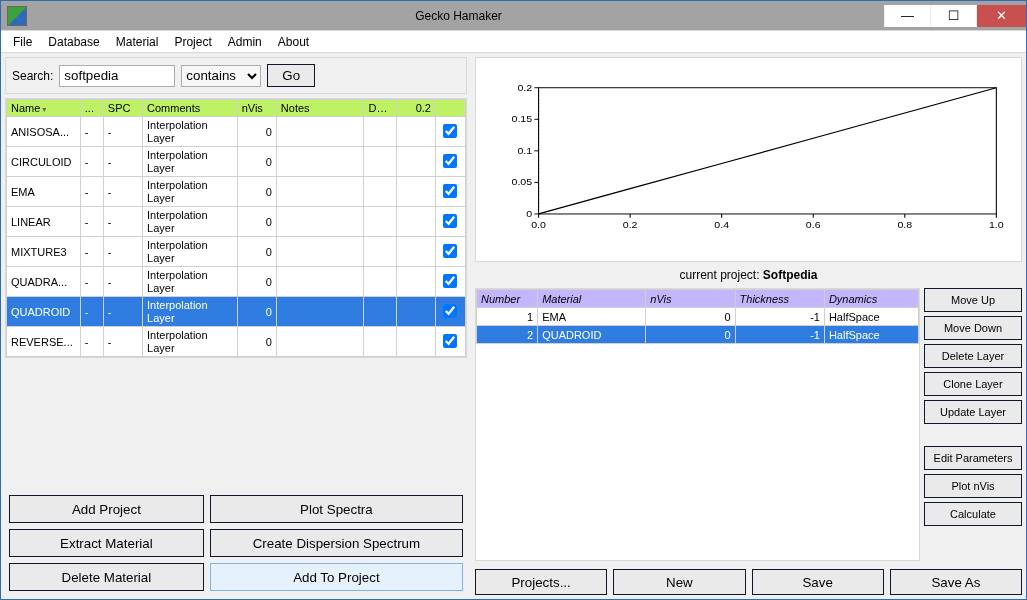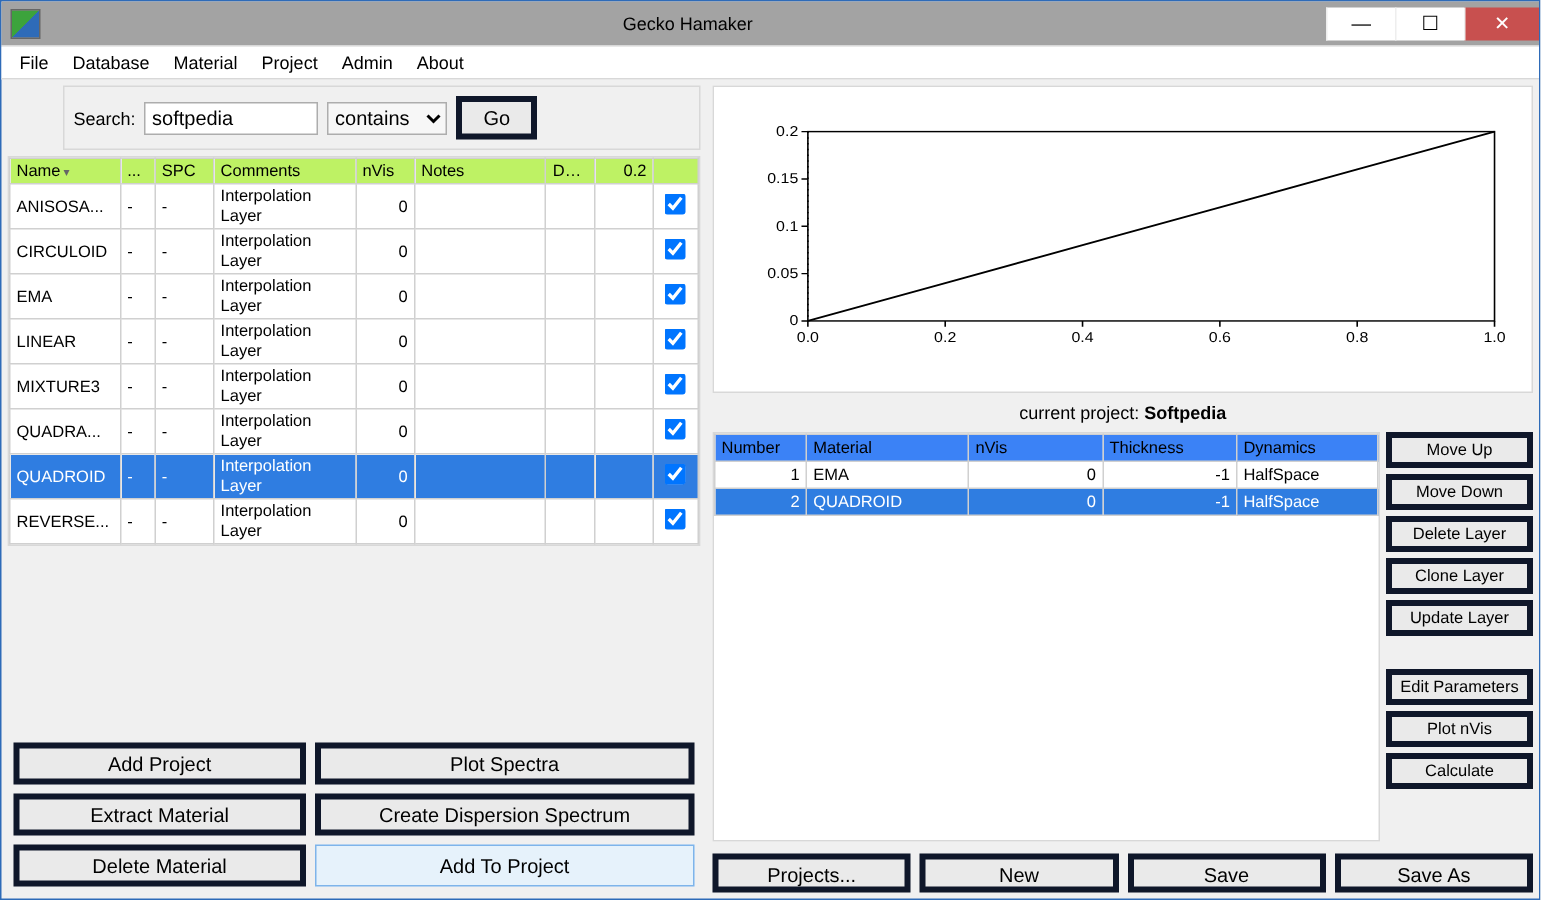--- a/index.html
+++ b/index.html
@@ -9,25 +9,25 @@
 .titlebar .app-icon { width: 20px; height: 20px; margin: 0 6px; background: linear-gradient(135deg,#3ca33c 0 50%,#2e6bb8 50% 100%); border: 1px solid #666; }
 .titlebar .title { flex: 1; text-align: center; font-size: 12px; color: #000; }
 .win-btns { display: flex; }
 .win-btn { width: 46px; height: 22px; display: flex; align-items: center; justify-content: center; font-size: 13px; background: #fff; border-left: 1px solid #eee; cursor: pointer; }
 .win-btn.close { background: #c8504f; color: #fff; width: 50px; }
 .menubar { height: 22px; background: #fff; display: flex; align-items: center; padding: 0 4px; border-bottom: 1px solid #d8d8d8; }
 .menubar .item { padding: 2px 8px; cursor: pointer; }
 .content { flex: 1; display: flex; }
 .left-panel { width: 470px; display: flex; flex-direction: column; padding: 4px; gap: 4px; }
 .right-panel { flex: 1; display: flex; flex-direction: column; padding: 4px; gap: 4px; }
-.search-row { padding: 6px; border: 1px solid #d8d8d8; background: #f0f0f0; display: flex; align-items: center; gap: 6px; margin-left: 37px; }
+.search-row { padding: 6px; border: 1px solid #d8d8d8; background: #f0f0f0; display: flex; align-items: center; gap: 6px; }
 .search-row .lbl { }
 .search-row input[type=text] { width: 116px; height: 22px; border: 1px solid #adadad; padding: 0 4px; background: #fff; }
 .search-row select { width: 80px; height: 22px; border: 1px solid #adadad; background: #f7f7f7; }
-.btn { border: 4px solid #0f172a; background: #eaeaea; padding: 3px 14px; cursor: pointer; min-height: 22px; }
+.btn { border: 1px solid #0f172a; background: #eaeaea; padding: 3px 14px; cursor: pointer; min-height: 22px; }
 .material-table-wrap { border: 1px solid #d8d8d8; background: #fff; flex: 0 0 auto; }
 .mat-table { width: 100%; border-collapse: collapse; table-layout: fixed; }
 .mat-table th, .mat-table td { border: 1px solid #d0d0d0; padding: 2px 4px; font-size: 11px; font-weight: normal; text-align: left; vertical-align: middle; height: 15px; overflow: hidden; text-overflow: ellipsis; white-space: nowrap; }
 .mat-table thead th { background: #bef264; cursor: pointer; }
 .mat-table .col-name { width: 64px; }
 .mat-table .col-dots { width: 20px; }
 .mat-table .col-spc { width: 34px; }
 .mat-table .col-comm { width: 82px; }
 .mat-table .col-nvis { width: 34px; text-align: right; }
 .mat-table .col-notes { width: 76px; }
@@ -44,21 +44,21 @@
 .chart-area { height: 205px; border: 1px solid #d8d8d8; background: #fff; position: relative; }
 .chart-title { position: absolute; top: 4px; left: 0; right: 0; text-align: center; font-size: 12px; }
 .chart-svg { position: absolute; left: 20px; top: 24px; right: 14px; bottom: 26px; }
 .chart-svg svg { width: 100%; height: 100%; }
 .proj-heading { text-align: center; padding: 2px; }
 .proj-heading b { font-weight: bold; }
 .right-lower { flex: 1; display: flex; gap: 4px; }
 .layer-table-wrap { flex: 1; border: 1px solid #d8d8d8; background: #fff; }
 .layer-table { width: 100%; border-collapse: collapse; table-layout: fixed; }
 .layer-table th, .layer-table td { border: 1px solid #d0d0d0; padding: 2px 4px; font-size: 11px; font-weight: normal; text-align: left; height: 18px; }
-.layer-table thead th { background: #3b82f6; cursor: pointer; }
+.layer-table thead th { background: #c4b5fd; cursor: pointer; font-style: italic; }
 .layer-table .c-num { width: 52px; text-align: right; }
 .layer-table .c-mat { width: 92px; }
 .layer-table .c-nvis { width: 76px; text-align: right; }
 .layer-table .c-thk { width: 76px; text-align: right; }
 .layer-table .c-dyn { width: 80px; }
 .layer-table tbody tr.sel td { background: #2F7DE1; color: #fff; }
 .layer-btns { width: 98px; display: flex; flex-direction: column; gap: 4px; }
 .layer-btns .btn { width: 100%; height: 24px; padding: 0; font-size: 11px; }
 .layer-btns .gap { height: 14px; }
 .proj-btns { display: flex; gap: 6px; padding: 4px 0 0; }

